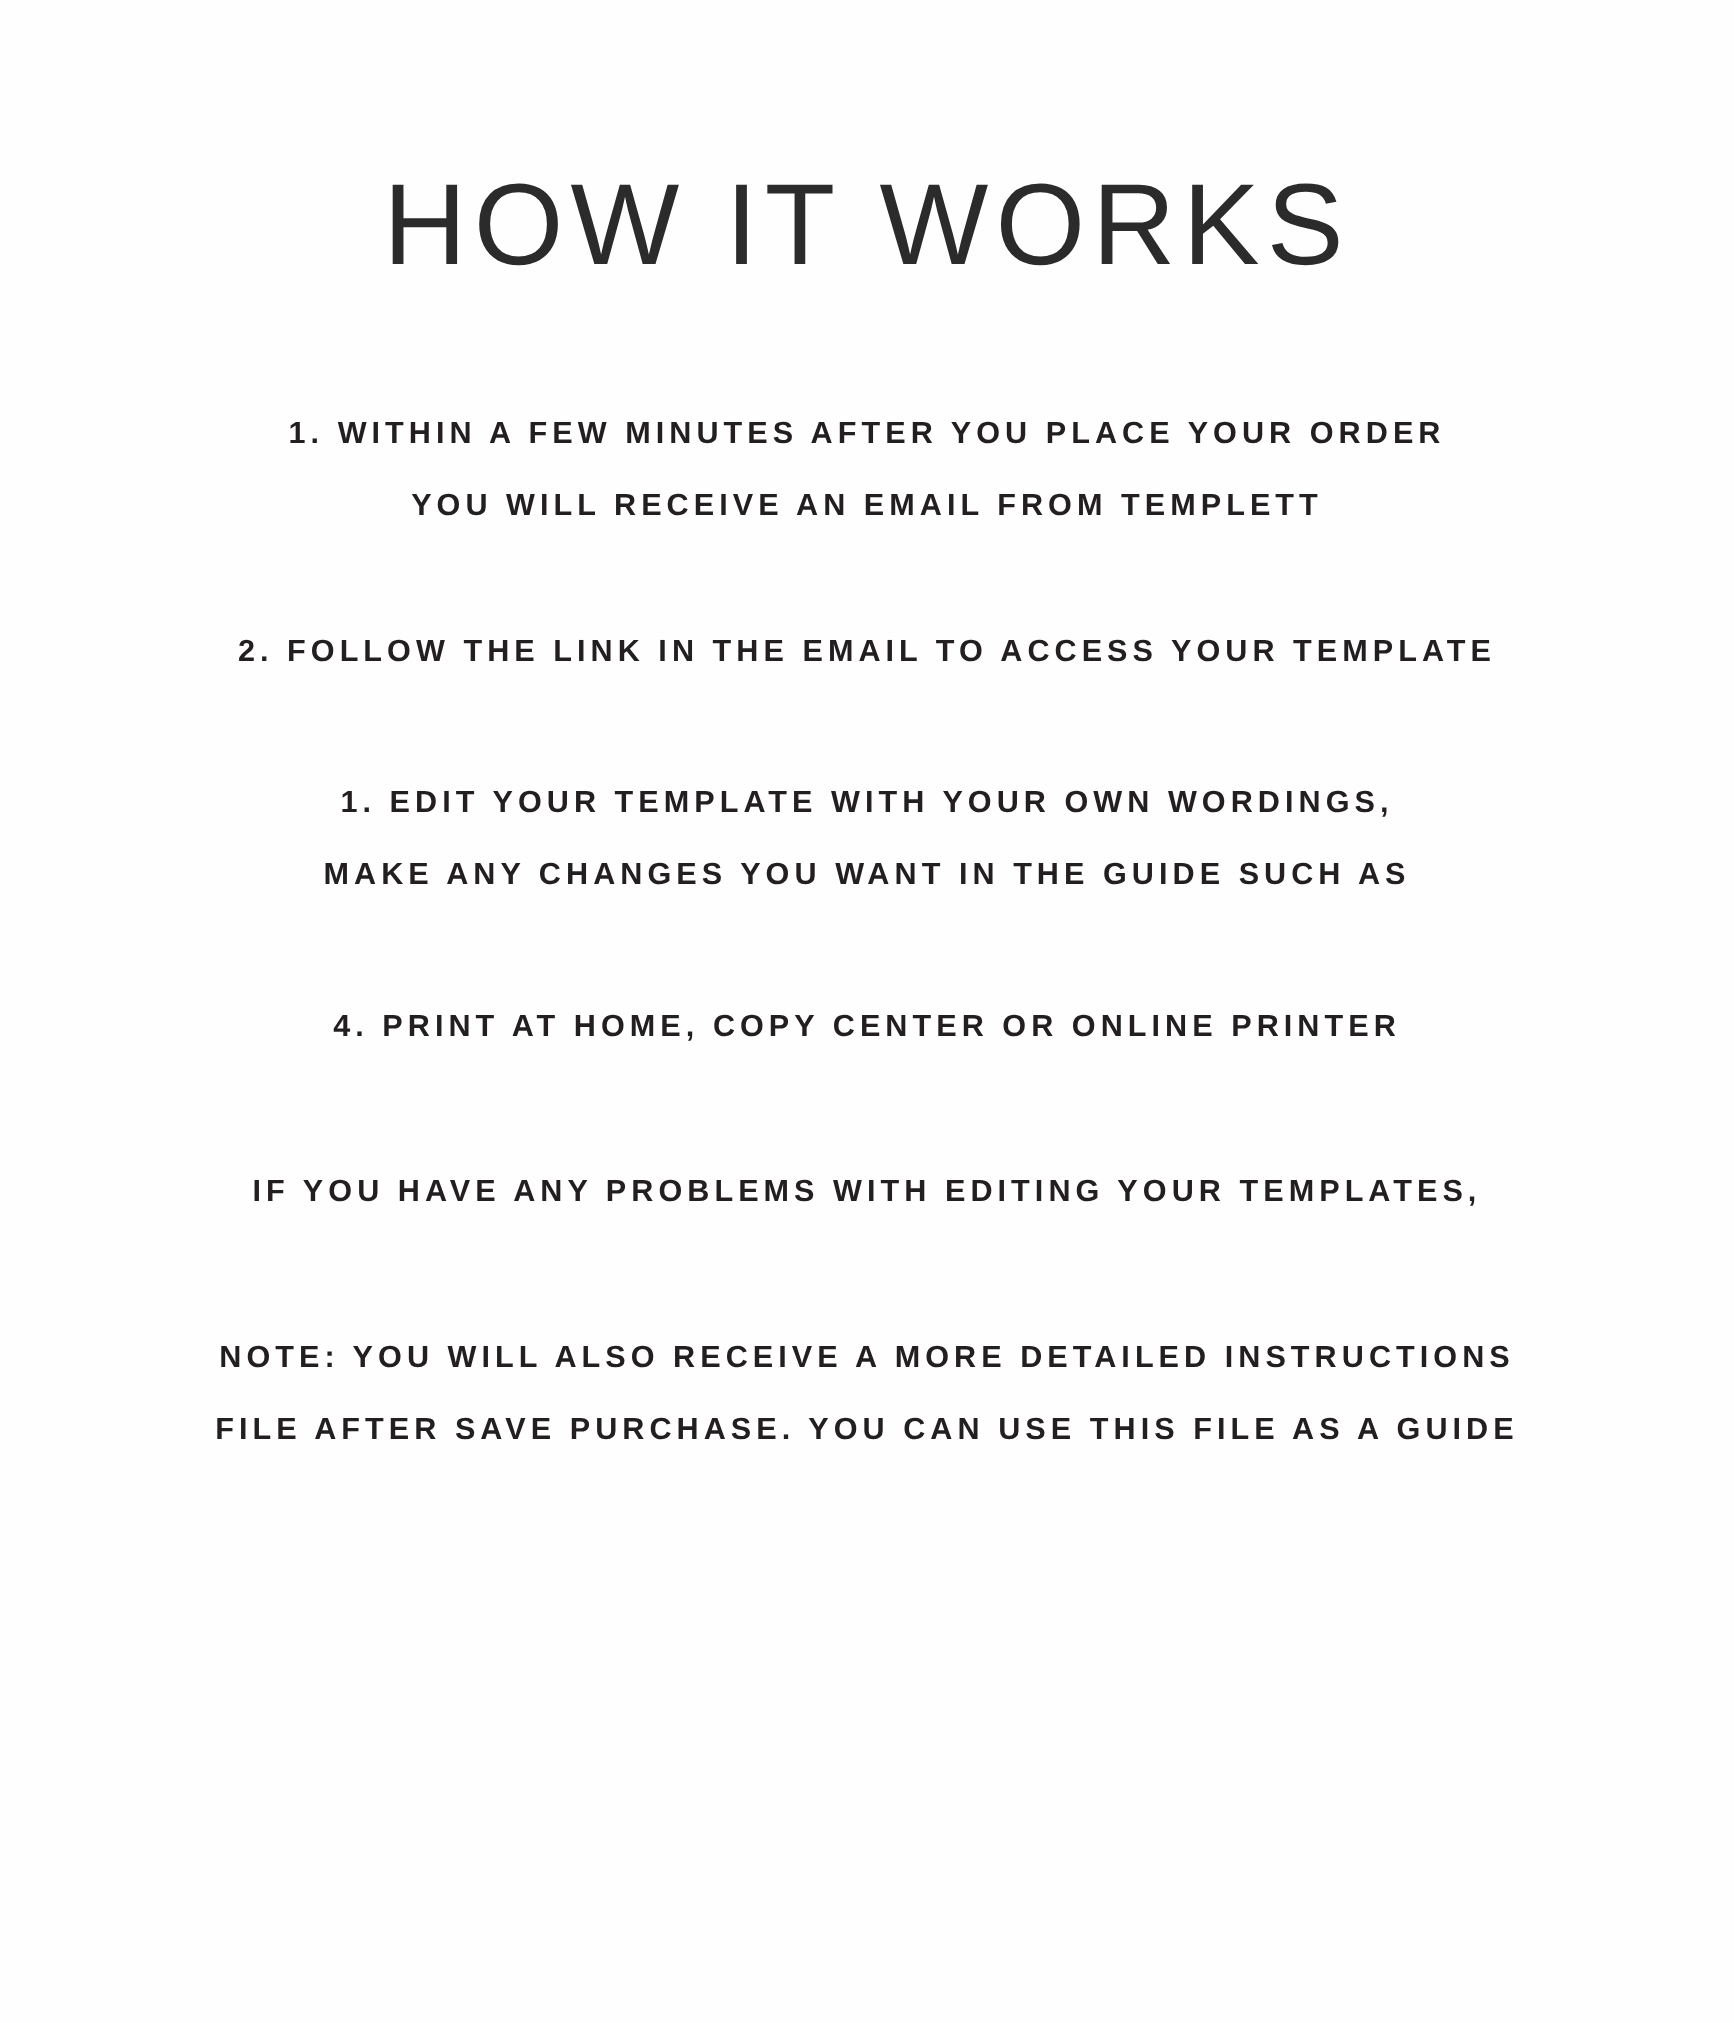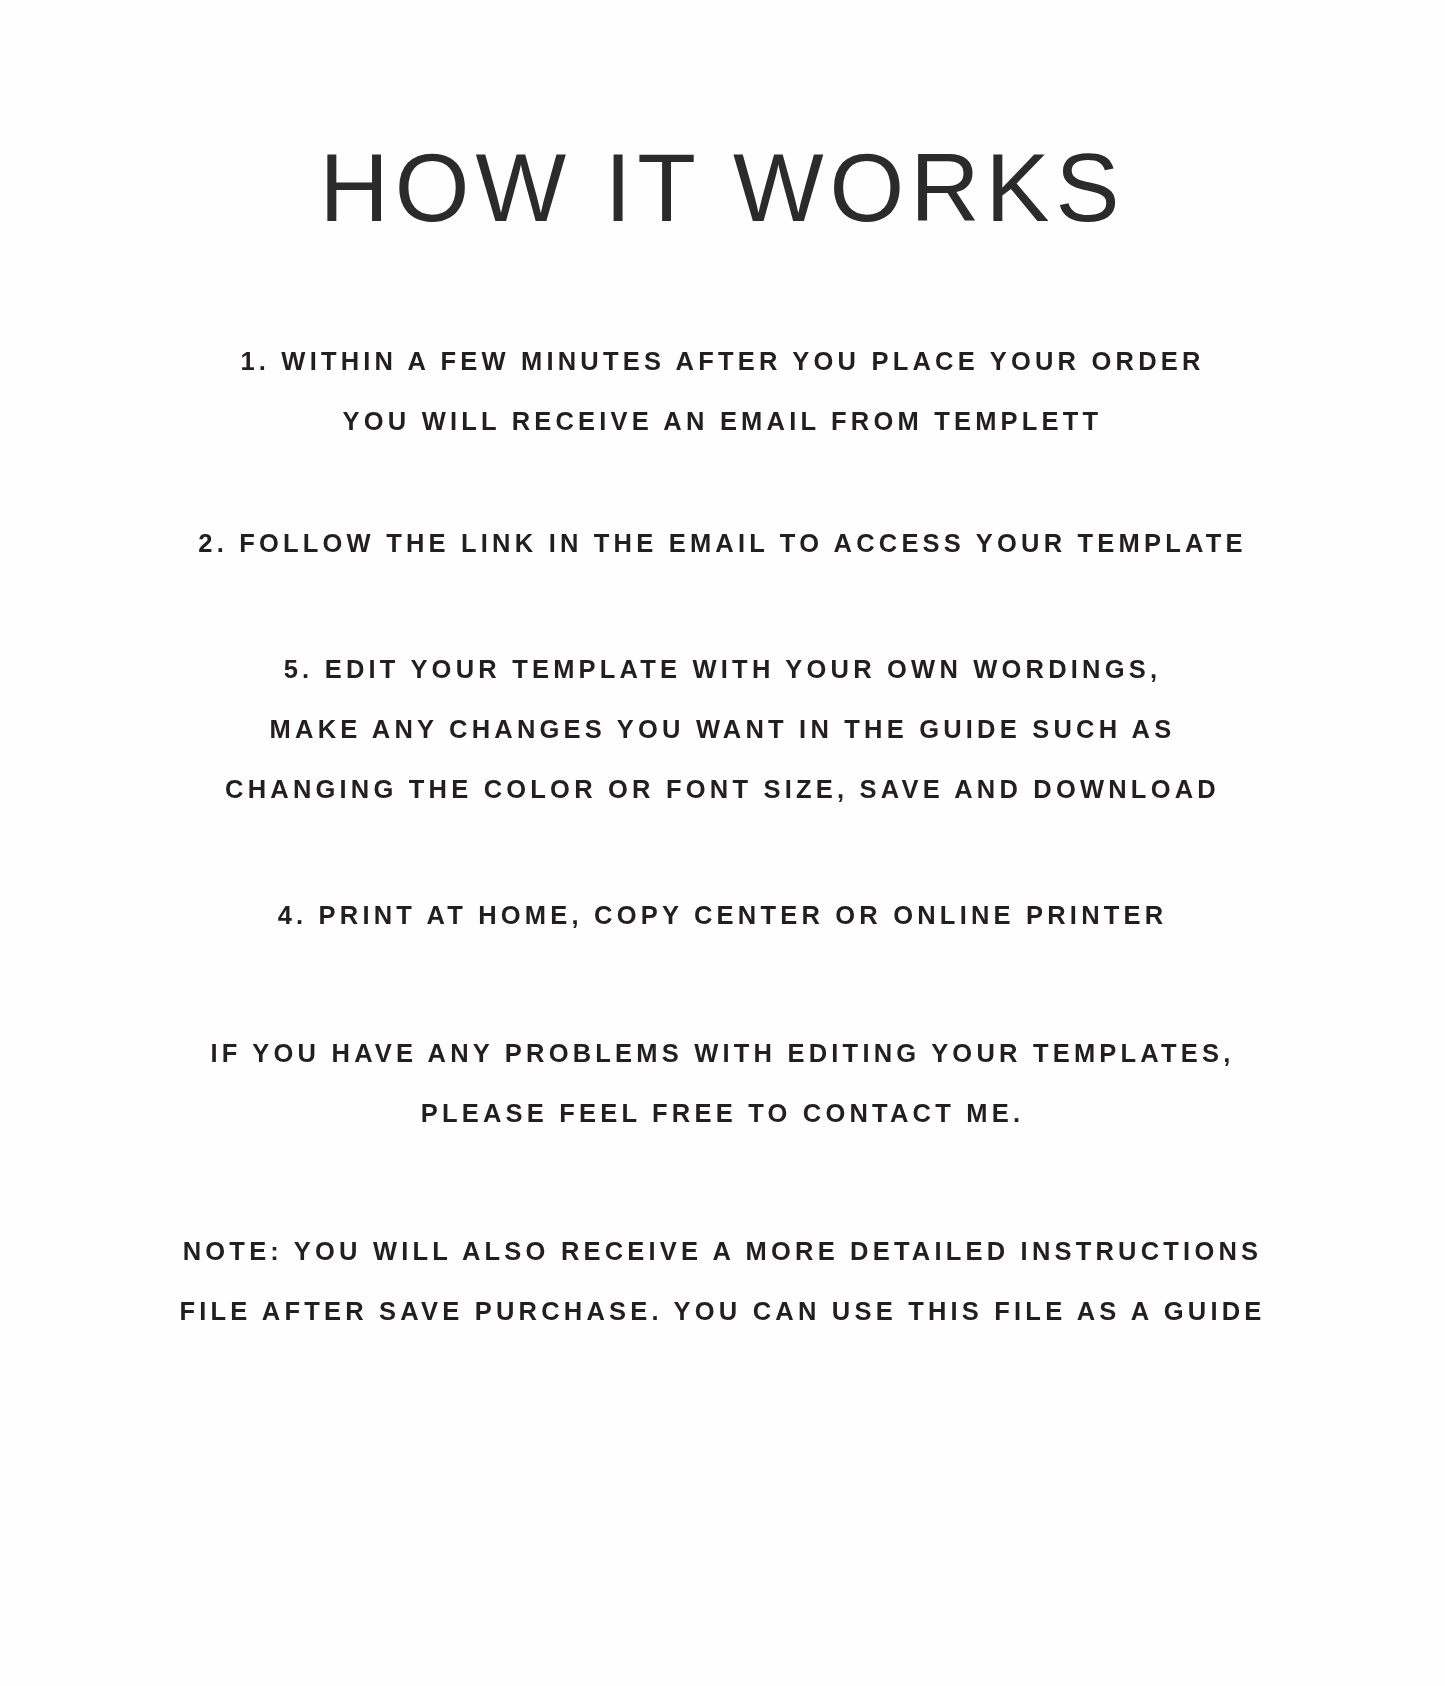--- a/index.html
+++ b/index.html
@@ -61,32 +61,30 @@
     <div class="para">
       <div class="line">1. WITHIN A FEW MINUTES AFTER YOU PLACE YOUR ORDER</div>
       <div class="line">YOU WILL RECEIVE AN EMAIL FROM TEMPLETT</div>
     </div>
 
     <div class="para gap-lg">
       <div class="line">2. FOLLOW THE LINK IN THE EMAIL TO ACCESS YOUR TEMPLATE</div>
     </div>
 
     <div class="para gap-lg">
-      <div class="line">5. EDIT YOUR TEMPLATE WITH YOUR OWN WORDINGS,</div>
+      <div class="line">1. EDIT YOUR TEMPLATE WITH YOUR OWN WORDINGS,</div>
       <div class="line">MAKE ANY CHANGES YOU WANT IN THE GUIDE SUCH AS</div>
-      <div class="line">CHANGING THE COLOR OR FONT SIZE, SAVE AND DOWNLOAD</div>
     </div>
 
     <div class="para gap-xl">
       <div class="line">4. PRINT AT HOME, COPY CENTER OR ONLINE PRINTER</div>
     </div>
 
     <div class="para gap-xl">
       <div class="line">IF YOU HAVE ANY PROBLEMS WITH EDITING YOUR TEMPLATES,</div>
-      <div class="line">PLEASE FEEL FREE TO CONTACT ME.</div>
     </div>
 
     <div class="para">
       <div class="line">NOTE: YOU WILL ALSO RECEIVE A MORE DETAILED INSTRUCTIONS</div>
       <div class="line">FILE AFTER SAVE PURCHASE. YOU CAN USE THIS FILE AS A GUIDE</div>
     </div>
 
   </div>
 </div>
 

